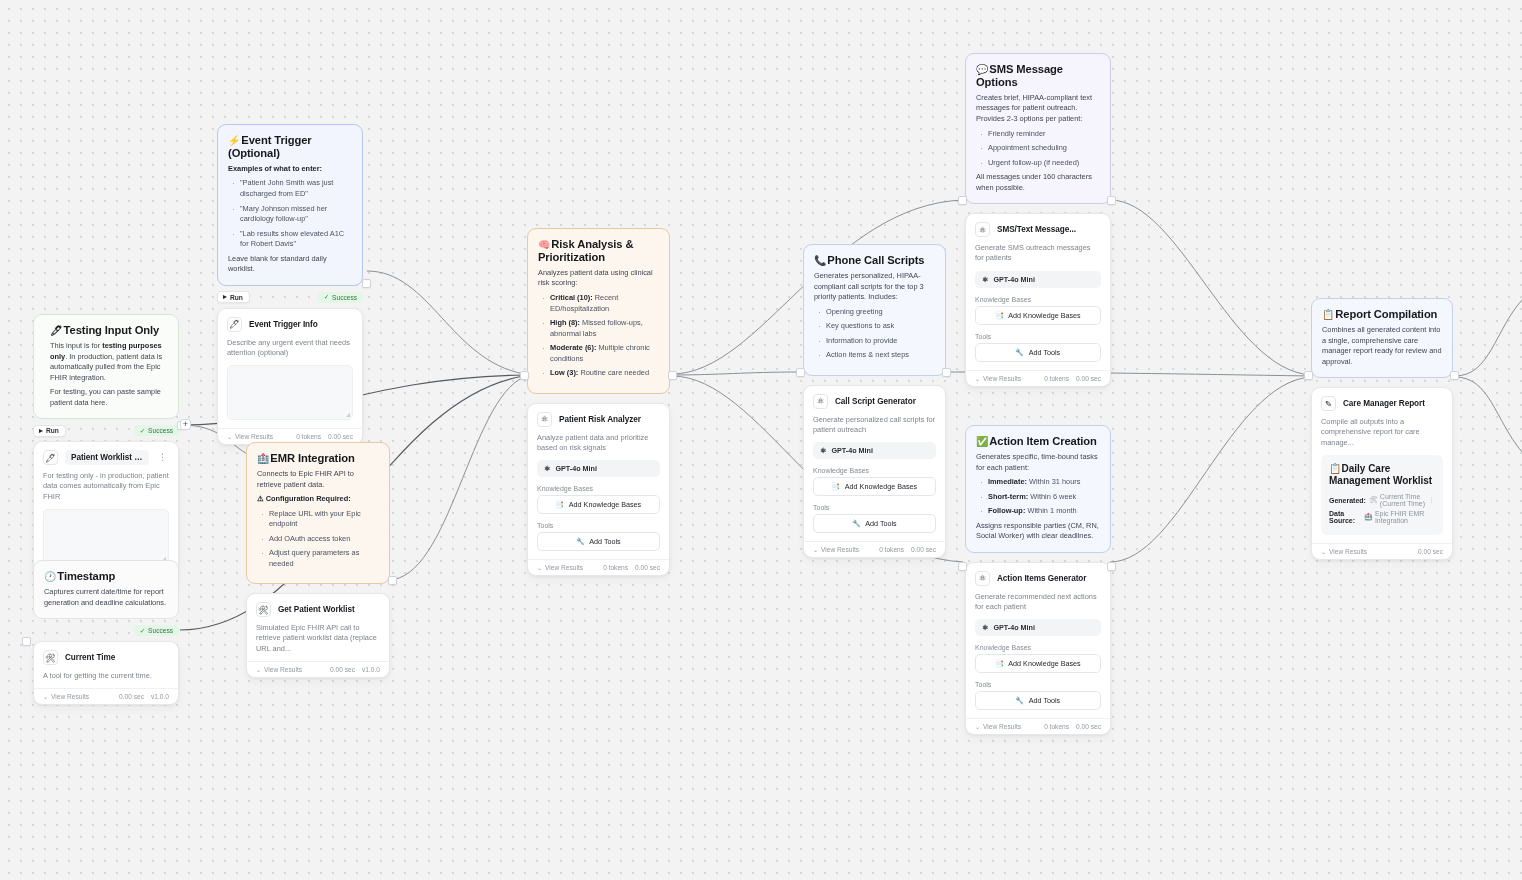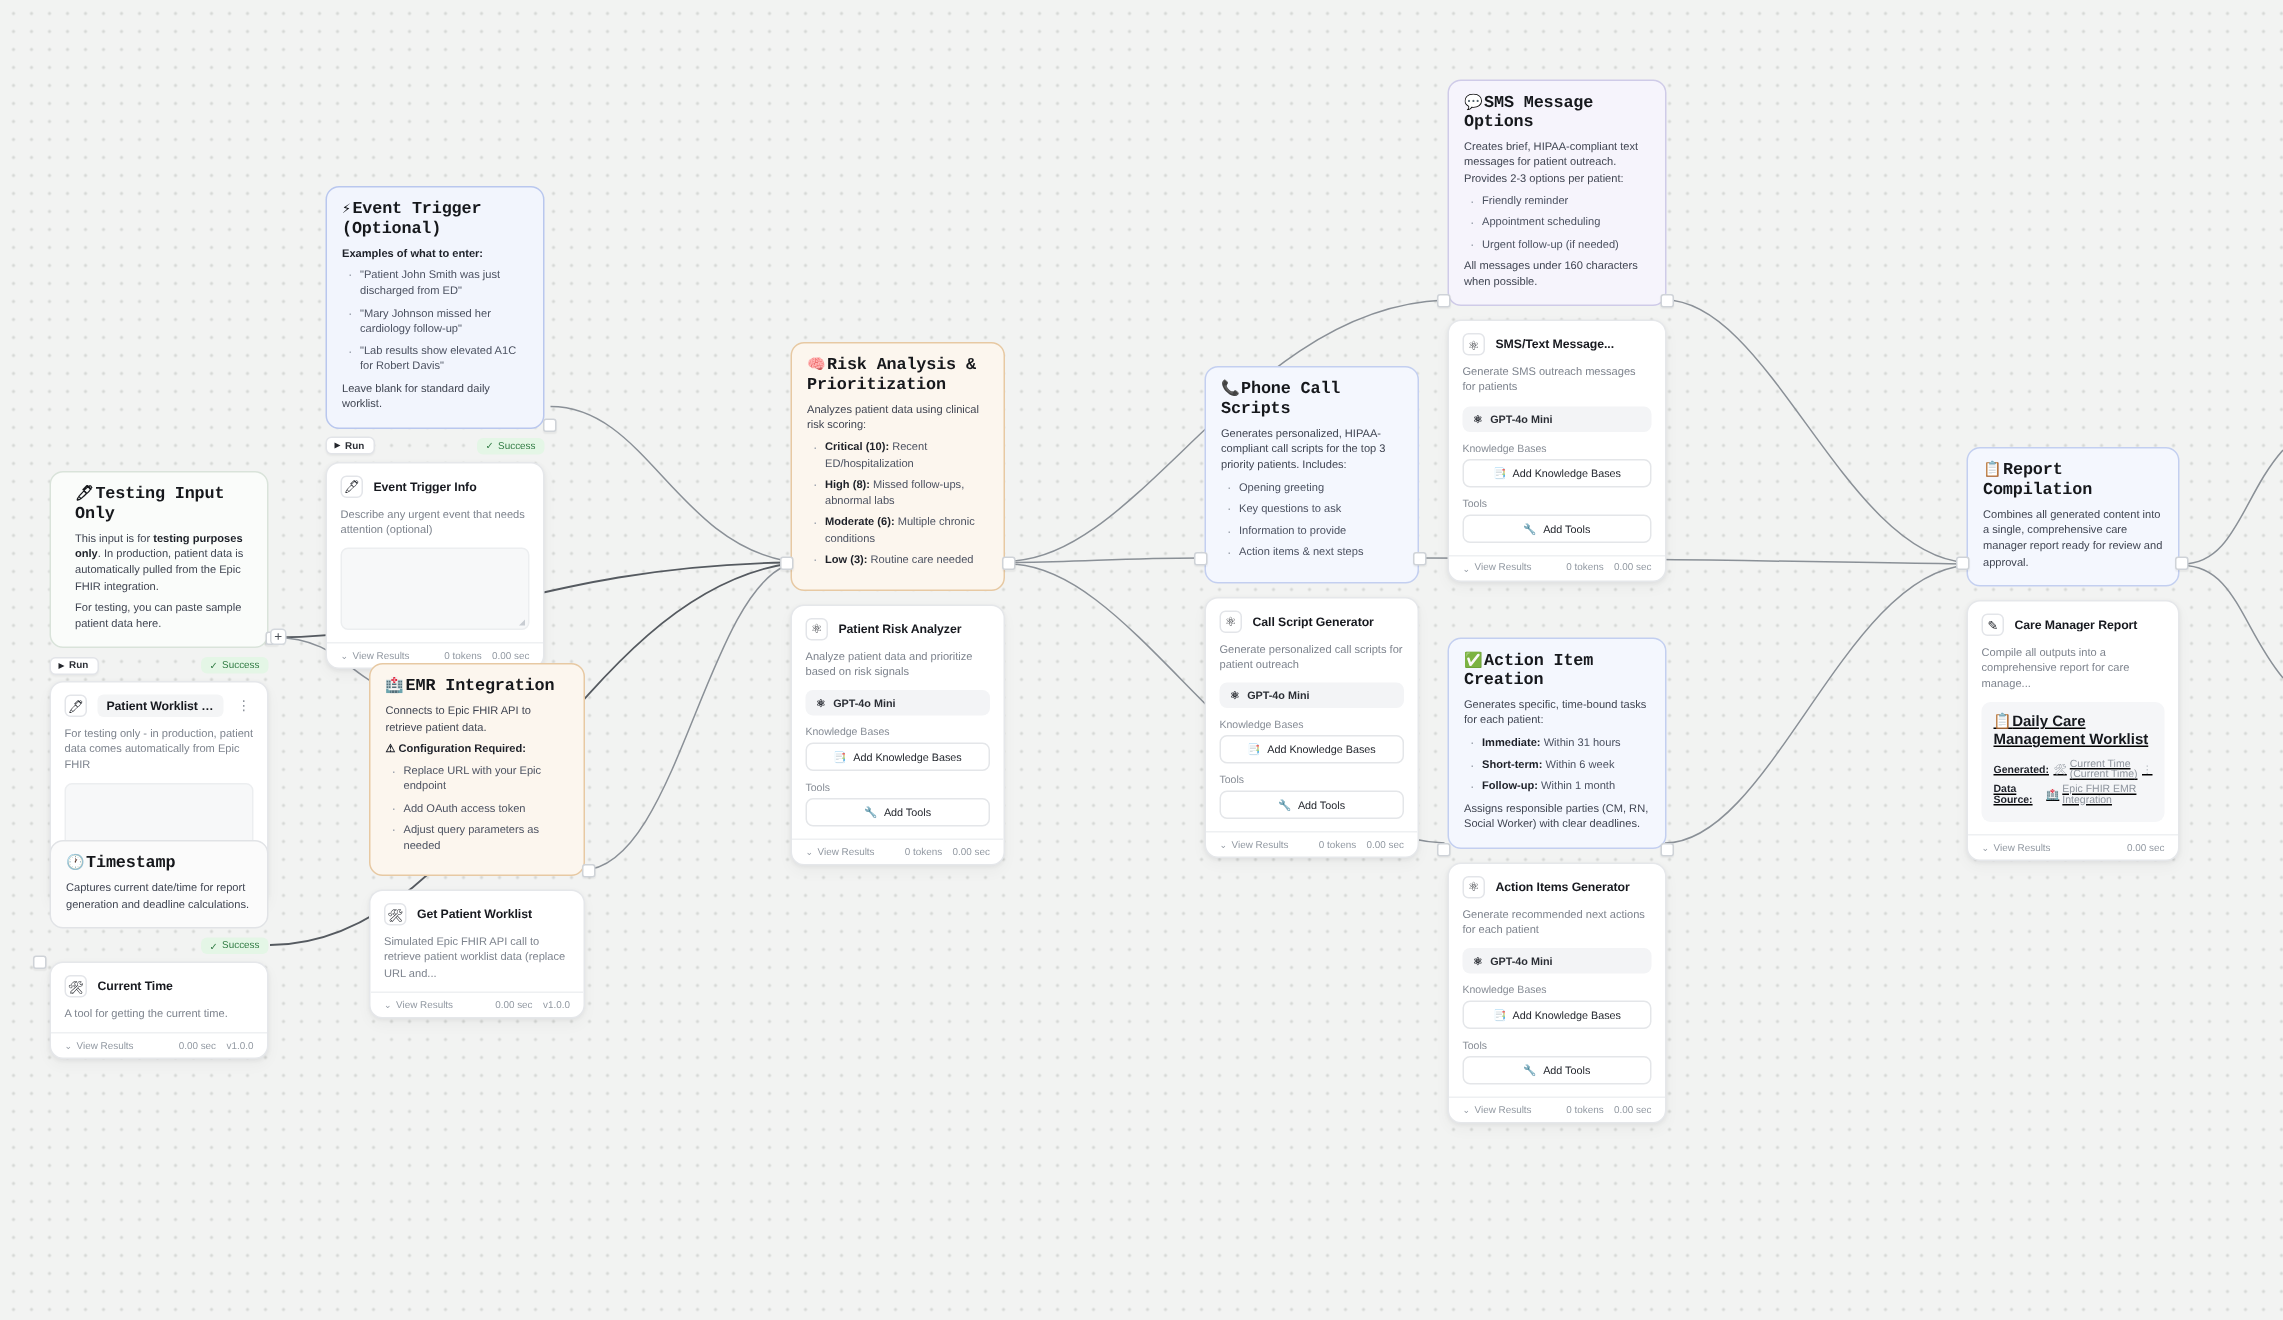--- a/index.html
+++ b/index.html
@@ -29,21 +29,20 @@
     line-height: 1.42;
   }
   .note h3 {
     font-size: 11.2px;
     font-weight: bold;
     letter-spacing: -0.1px;
     line-height: 1.16;
     margin-bottom: 4px;
     display: block;
     color: #16181c;
-    font-family: Liberation Mono, monospace;
   }
   .note h3 .emo { font-size: 10px; margin-right: 1px; }
   .note p { color: #3f4451; margin-bottom: 4px; }
   .note p:last-child { margin-bottom: 0; }
   .note ul { list-style: none; margin: 3px 0 4px 0; }
   .note li {
     position: relative; padding-left: 12px; margin-bottom: 4px; color: #4b5160;
   }
   .note li:before {
     content: "·"; position: absolute; left: 4px; top: -1px; color: #9aa0ab; font-size: 9px;
@@ -129,21 +128,21 @@
   .comp-foot {
     display: flex; align-items: center; justify-content: space-between;
     border-top: 1px solid #eef0f2; padding: 4px 9px; font-size: 6.6px; color: #9299a2;
   }
   .comp-foot .vr { display: inline-flex; align-items: center; gap: 3px; }
   .chev { font-size: 6px; color: #9299a2; }
   .meta { display: inline-flex; gap: 7px; }
 
   
   .report-box {
-    background: #f5f6f8; border-radius: 6px; padding: 8px 8px 9px 8px; margin-bottom: 8px; text-decoration: underline;
+    background: #f5f6f8; border-radius: 6px; padding: 8px 8px 9px 8px; margin-bottom: 8px;
   }
   .report-box h4 {
     font-size: 10px; font-weight: bold; color: #15181d; line-height: 1.2; margin-bottom: 6px;
   }
   .report-row { font-size: 7px; color: #6f757e; margin-bottom: 2.5px; display: flex; align-items: center; gap: 3px; flex-wrap: nowrap; }
   .report-row b { color: #1d2028; font-weight: bold; }
   .chip {
     display: inline-flex; align-items: center; gap: 2px;
     color: #8e949d;
   }

